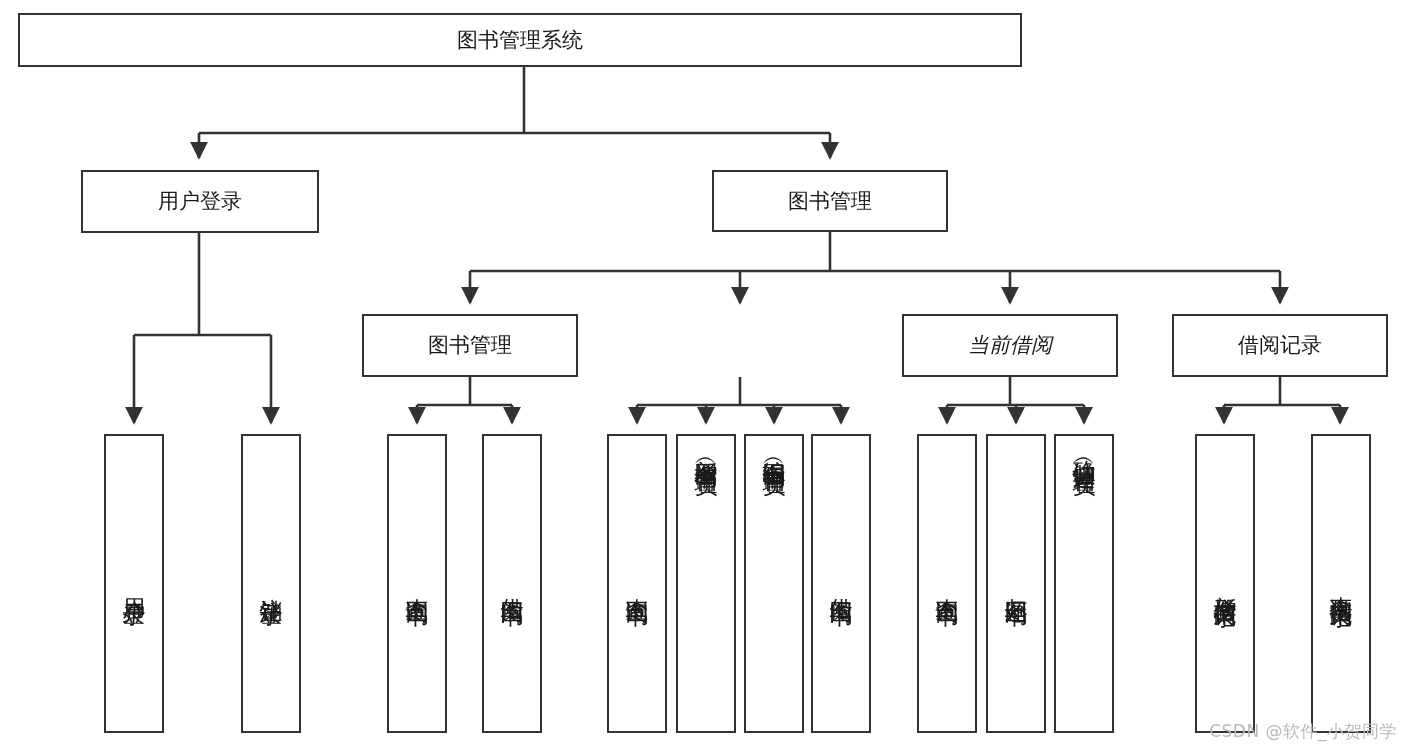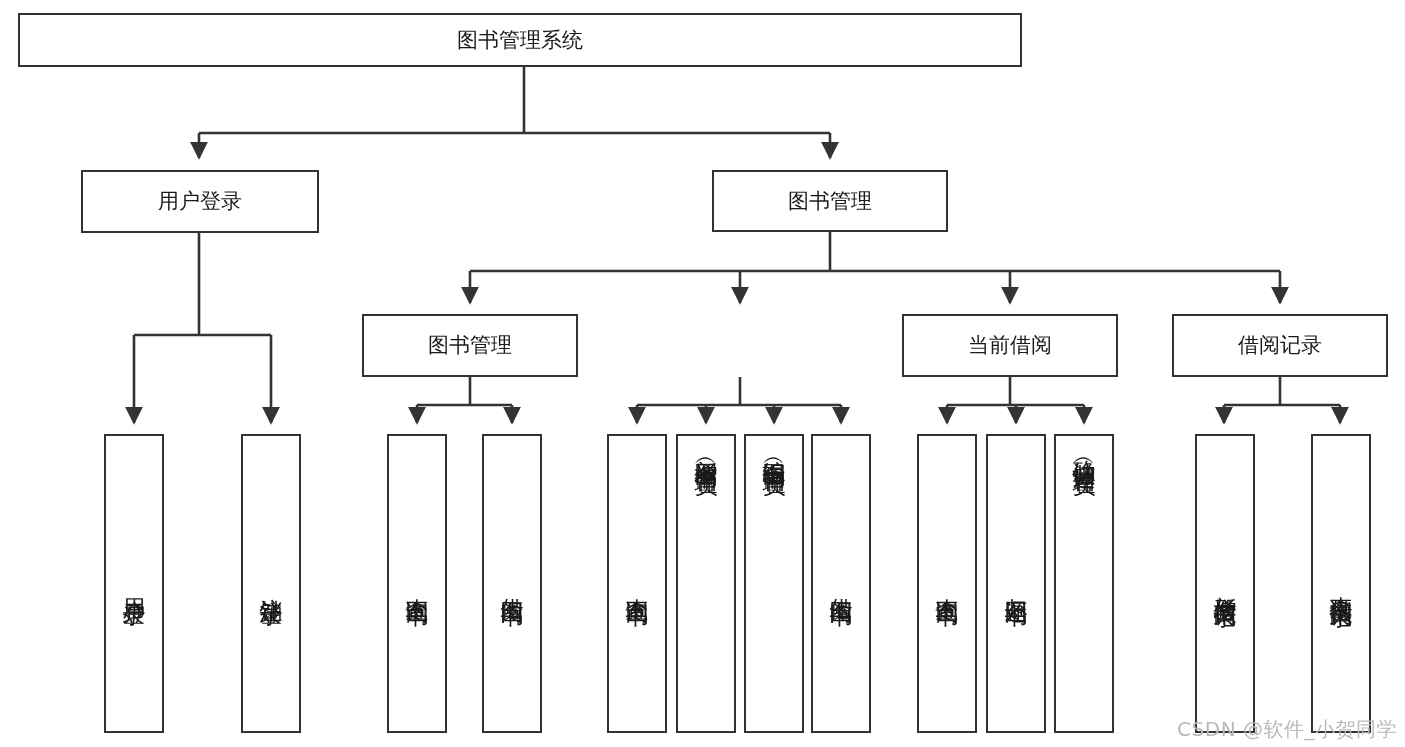--- a/index.html
+++ b/index.html
@@ -61,21 +61,21 @@
     margin-top: 0;
   }
   .node.vert.mid {
     align-items: center;
     padding-top: 0;
   }
   #watermark {
     position: absolute;
     right: 8px;
     bottom: 4px;
-    font-size: 20px;
+    font-size: 17px;
     color: #b9b9b9;
     letter-spacing: 0.5px;
     white-space: nowrap;
     user-select: none;
   }
 </style>
 </head>
 <body>
 
 <div id="canvas">
@@ -137,21 +137,21 @@
   <div class="node horiz" style="left:81px; top:170px; width:238px; height:63px;">
     <span class="label">用户登录</span>
   </div>
   <div class="node horiz" style="left:712px; top:170px; width:236px; height:62px;">
     <span class="label">图书管理</span>
   </div>
 
   <div class="node horiz" style="left:362px; top:314px; width:216px; height:63px;">
     <span class="label">图书管理</span>
   </div>
-  <div class="node horiz" style="left:902px; top:314px; width:216px; height:63px;">
+  <div class="node horiz" style="left:902px; top:314px; width:216px; height:63px;font-style:italic;">
     <span class="label">当前借阅</span>
   </div>
   <div class="node horiz" style="left:1172px; top:314px; width:216px; height:63px;font-family:Liberation Serif, serif;">
     <span class="label">借阅记录</span>
   </div>
 
   <div class="node vert mid" style="left:104px; top:434px; width:60px; height:299px;">
     <span class="label">用户登录</span>
   </div>
   <div class="node vert mid" style="left:241px; top:434px; width:60px; height:299px;">

